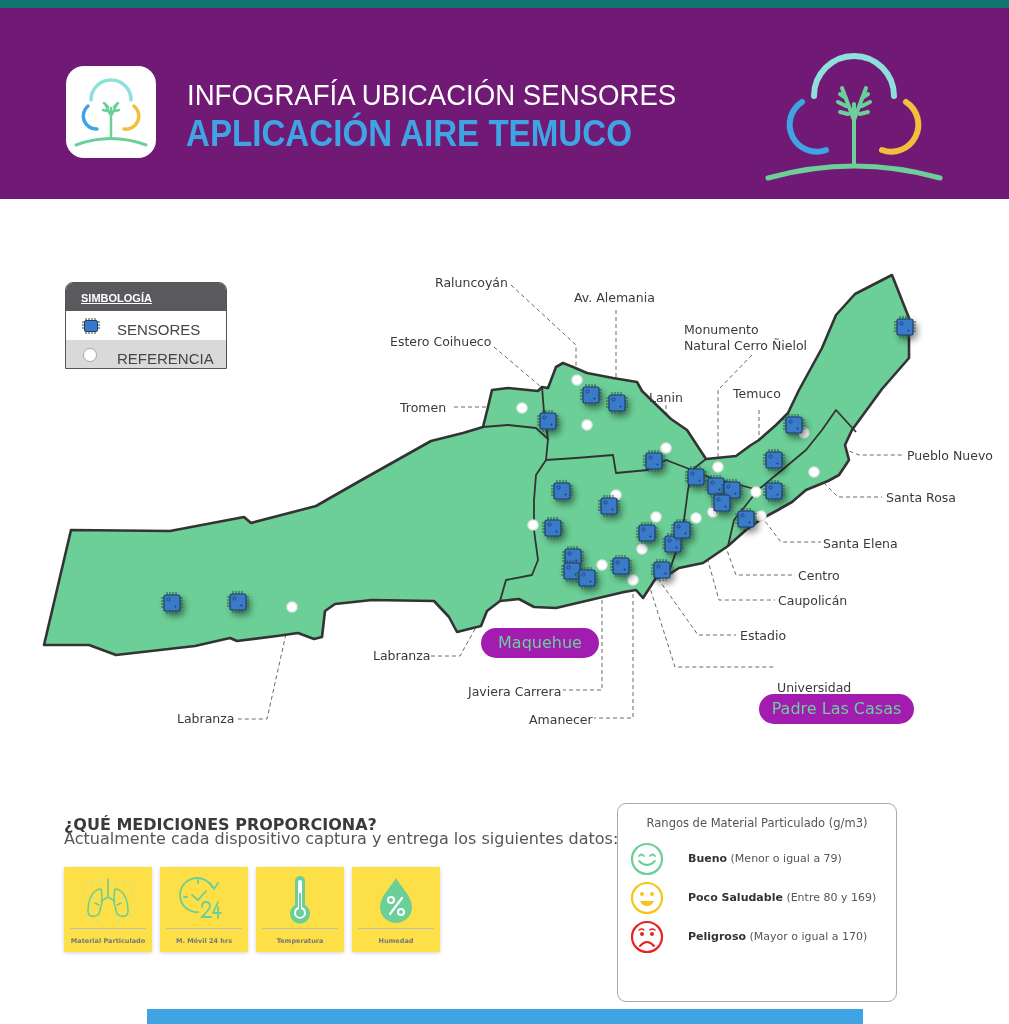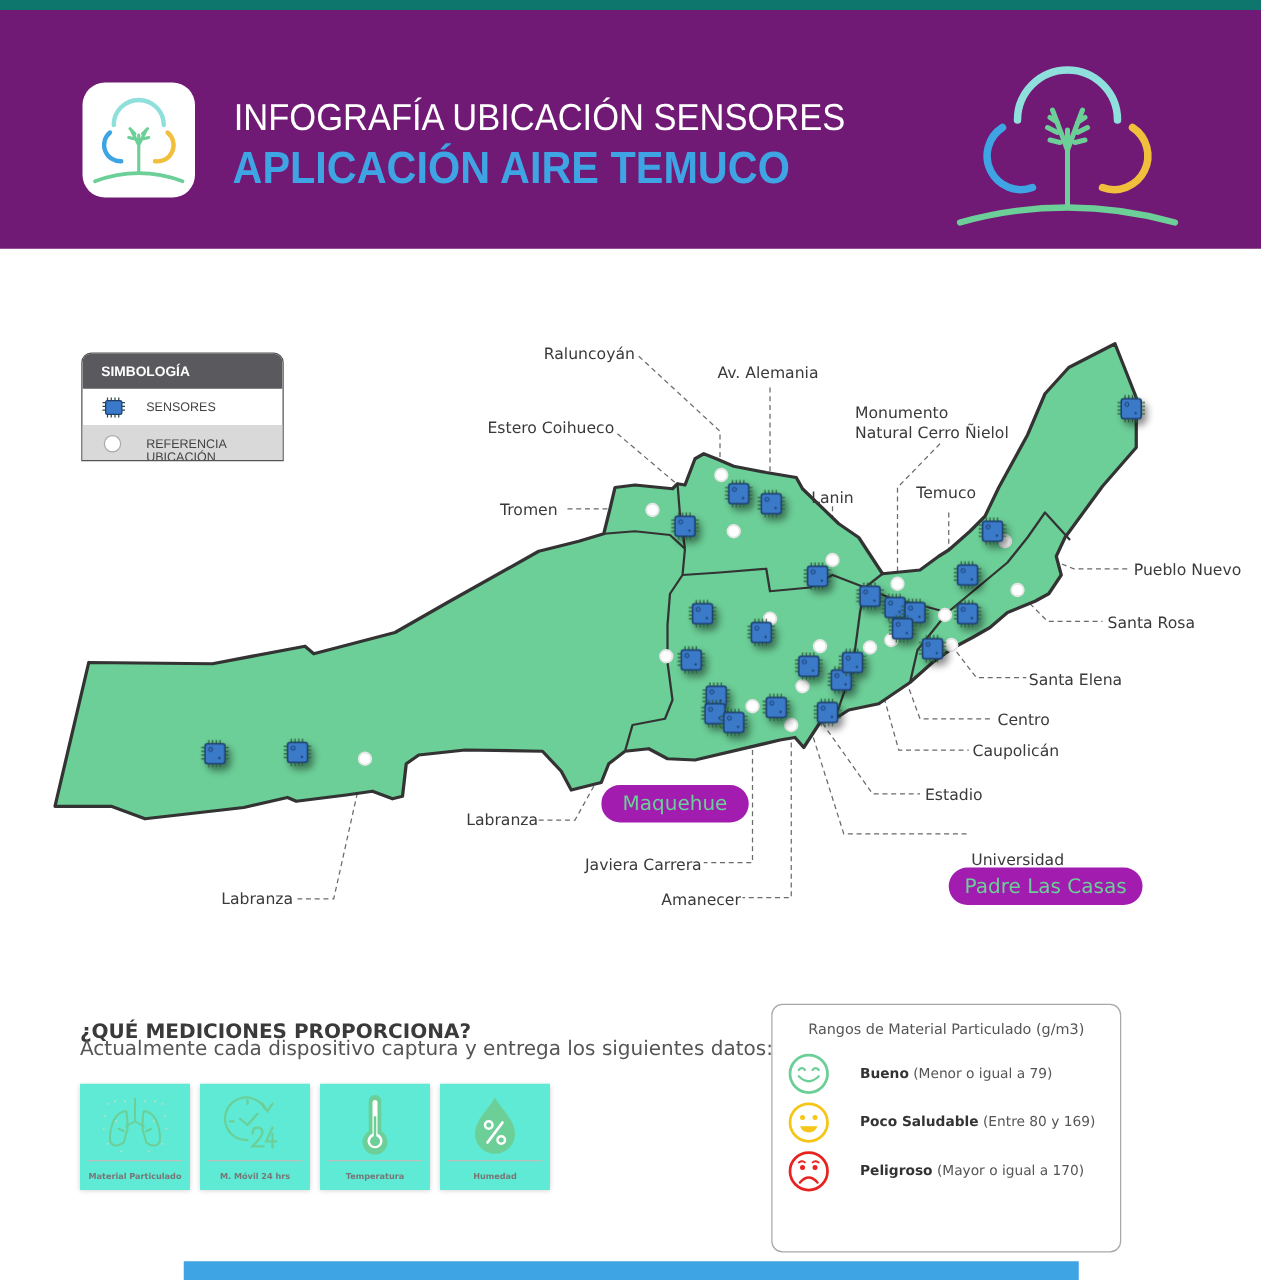--- a/index.html
+++ b/index.html
@@ -9,36 +9,36 @@
   
   .header { position: absolute; left: 0; top: 0; width: 1009px; height: 199px; background: #701a75; border-top: 8px solid #0f766e; }
   .app-icon { position: absolute; left: 66px; top: 58px; width: 90px; height: 92px; background: #ffffff; border-radius: 18px; }
   .app-icon svg { position: absolute; left: 0; top: 0; }
   .title-1 { position: absolute; left: 187px; top: 70px; font-family: "Liberation Sans", sans-serif; font-size: 30px; letter-spacing: 0px; color: #ffffff; font-weight: normal; transform: scaleX(0.92); transform-origin: left; white-space: nowrap; }
   .title-2 { position: absolute; left: 186px; top: 105px; font-family: "Liberation Sans", sans-serif; font-size: 36px; color: #3fa4e3; font-weight: bold; transform: scaleX(0.92); transform-origin: left; white-space: nowrap; }
   .big-logo { position: absolute; left: 760px; top: 28px; }
 
   
   .legend { position: absolute; left: 65px; top: 282px; width: 162px; height: 87px; border: 1.5px solid #555; border-radius: 8px 8px 0 0; overflow: hidden; background: #fff; }
-  .legend-head { height: 28px; background: #5a5a5e; color: #fff; font-family: "Liberation Sans", sans-serif; font-weight: bold; font-size: 11px; padding: 9px 0 0 15px; }
-  .legend-row { position: relative; height: 29px; font-family: "Liberation Sans", sans-serif; font-size: 10px; color: #444; }
+  .legend-head { height: 28px; background: #5a5a5e; color: #fff; font-family: "Liberation Sans", sans-serif; font-weight: bold; font-size: 11px; padding: 9px 0 0 15px; text-decoration: underline; }
+  .legend-row { position: relative; height: 29px; font-family: "Liberation Sans", sans-serif; font-size: 15px; color: #444; }
   .legend-row.alt { background: #d9d9d9; }
   .legend-row .lbl { position: absolute; left: 51px; top: 10px; }
   .legend-row .ico { position: absolute; left: 15px; top: 6px; }
 
   
   .map { position: absolute; left: 0; top: 199px; width: 864px; height: 560px; margin-left: 16px; }
   .map-label { position: absolute; font-family: "DejaVu Sans", sans-serif; font-size: 12.5px; color: #3a3a3a; white-space: nowrap; line-height: 15px; }
   .zone-pill { position: absolute; height: 30px; border-radius: 15px; background: #a21caf; color: #6ccf97; font-family: "DejaVu Sans", sans-serif; font-size: 16px; line-height: 30px; text-align: center; }
 
   
   .q-title { position: absolute; left: 64px; top: 815px; font-family: "DejaVu Sans", sans-serif; font-weight: bold; font-size: 16px; color: #3a3a3a; }
   .q-sub { position: absolute; left: 64px; top: 829px; font-family: "DejaVu Sans", sans-serif; font-size: 16px; color: #555; }
   .cards { position: absolute; left: 64px; top: 867px; }
-  .card { position: absolute; top: 0; width: 88px; height: 85px; background: #5eead4; box-shadow: 0 1px 4px rgba(0,0,0,0.18); }
+  .card { position: absolute; top: 0; width: 88px; height: 85px; background: #fde047; box-shadow: 0 1px 4px rgba(0,0,0,0.18); }
   .card .sep { position: absolute; left: 6px; right: 6px; top: 61px; height: 1px; background: #bdbdbd; }
   .card .cap { position: absolute; left: 0; right: 0; top: 70px; text-align: center; font-family: "DejaVu Sans", sans-serif; font-size: 6.5px; font-weight: bold; color: #777; }
   .card svg { position: absolute; left: 0; top: 0; }
 
   .ranges { position: absolute; left: 617px; top: 803px; width: 280px; height: 199px; border: 1.3px solid #a9a9a9; border-radius: 9px; background: #fff; }
   .ranges-title { position: absolute; left: 0; right: 0; top: 12px; text-align: center; font-family: "DejaVu Sans", sans-serif; font-size: 11.5px; color: #555; }
   .range-row { position: absolute; left: 12px; height: 34px; }
   .range-row svg { position: absolute; left: 0; top: 0; }
   .range-text { position: absolute; left: 58px; top: 10px; font-family: "DejaVu Sans", sans-serif; font-size: 11px; color: #555; white-space: nowrap; }
   .range-text b { color: #333; }

